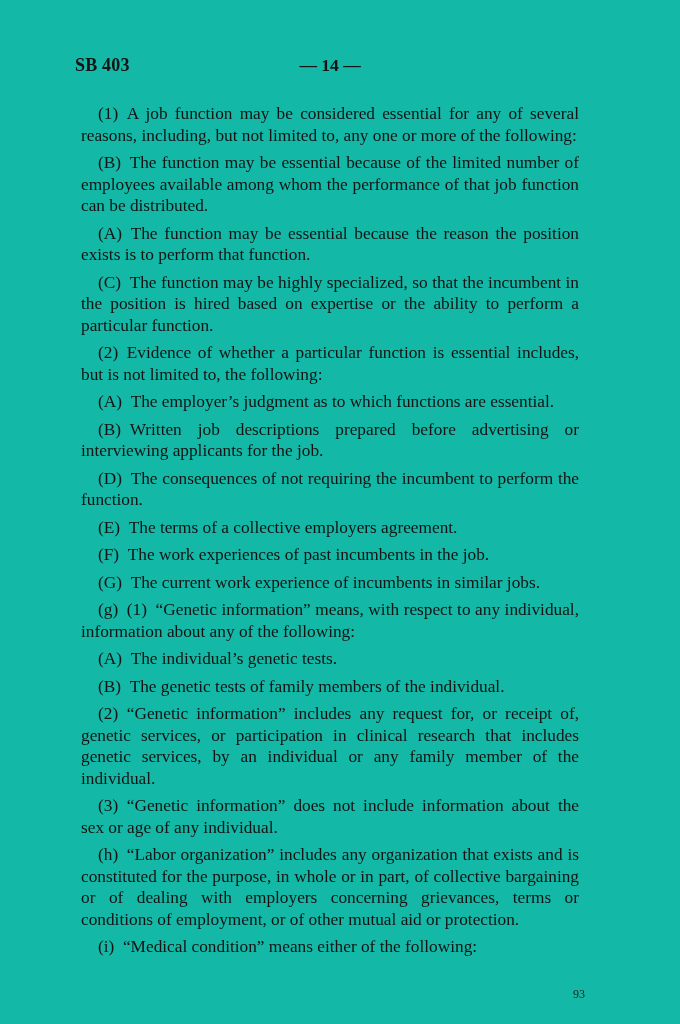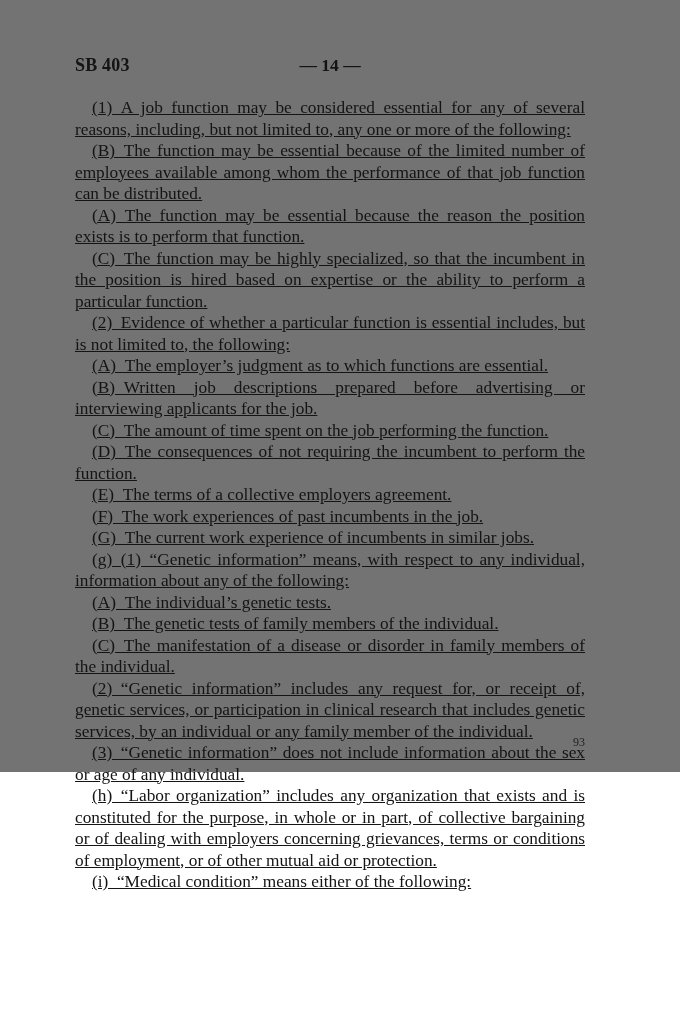--- a/index.html
+++ b/index.html
@@ -6,22 +6,22 @@
     margin: 0;
     padding: 0;
     background: #ffffff;
     width: 680px;
     height: 1024px;
     overflow: hidden;
   }
   .page {
     position: relative;
     width: 680px;
-    height: 772px;
-    background: #737373;
+    height: 1024px;
+    background: #14b8a6;
     font-family: "Liberation Serif", serif;
     color: #141414;
   }
   .page-header {
     position: absolute;
     left: 75px;
     top: 55px;
     width: 510px;
     height: 22px;
   }
@@ -44,24 +44,23 @@
   .content {
     position: absolute;
     left: 75px;
     top: 97px;
     width: 510px;
     text-align: justify;
     font-size: 17.3px;
     line-height: 21.5px;
   }
   .para {
-    margin: 0;
+    margin: 6px;
     padding: 0;
     text-indent: 17px;
-    text-decoration: underline;
   }
   .page-footer {
     position: absolute;
     right: 95px;
     bottom: 22px;
     font-size: 12px;
     color: #222222;
   }
 </style>
 </head>
@@ -75,29 +74,27 @@
   </div>
 
   <div class="content">
       <p class="para">(1) A job function may be considered essential for any of several reasons, including, but not limited to, any one or more of the following:</p>
       <p class="para">(B) The function may be essential because of the limited number of employees available among whom the performance of that job function can be distributed.</p>
       <p class="para">(A) The function may be essential because the reason the position exists is to perform that function.</p>
       <p class="para">(C) The function may be highly specialized, so that the incumbent in the position is hired based on expertise or the ability to perform a particular function.</p>
       <p class="para">(2) Evidence of whether a particular function is essential includes, but is not limited to, the following:</p>
       <p class="para">(A) The employer’s judgment as to which functions are essential.</p>
       <p class="para">(B) Written job descriptions prepared before advertising or interviewing applicants for the job.</p>
-      <p class="para">(C) The amount of time spent on the job performing the function.</p>
       <p class="para">(D) The consequences of not requiring the incumbent to perform the function.</p>
       <p class="para">(E) The terms of a collective employers agreement.</p>
       <p class="para">(F) The work experiences of past incumbents in the job.</p>
       <p class="para">(G) The current work experience of incumbents in similar jobs.</p>
       <p class="para">(g) (1) “Genetic information” means, with respect to any individual, information about any of the following:</p>
       <p class="para">(A) The individual’s genetic tests.</p>
       <p class="para">(B) The genetic tests of family members of the individual.</p>
-      <p class="para">(C) The manifestation of a disease or disorder in family members of the individual.</p>
       <p class="para">(2) “Genetic information” includes any request for, or receipt of, genetic services, or participation in clinical research that includes genetic services, by an individual or any family member of the individual.</p>
       <p class="para">(3) “Genetic information” does not include information about the sex or age of any individual.</p>
       <p class="para">(h) “Labor organization” includes any organization that exists and is constituted for the purpose, in whole or in part, of collective bargaining or of dealing with employers concerning grievances, terms or conditions of employment, or of other mutual aid or protection.</p>
       <p class="para">(i) “Medical condition” means either of the following:</p>
     </div>
 
   <div class="page-footer">
     <span>93</span>
   </div>
 

